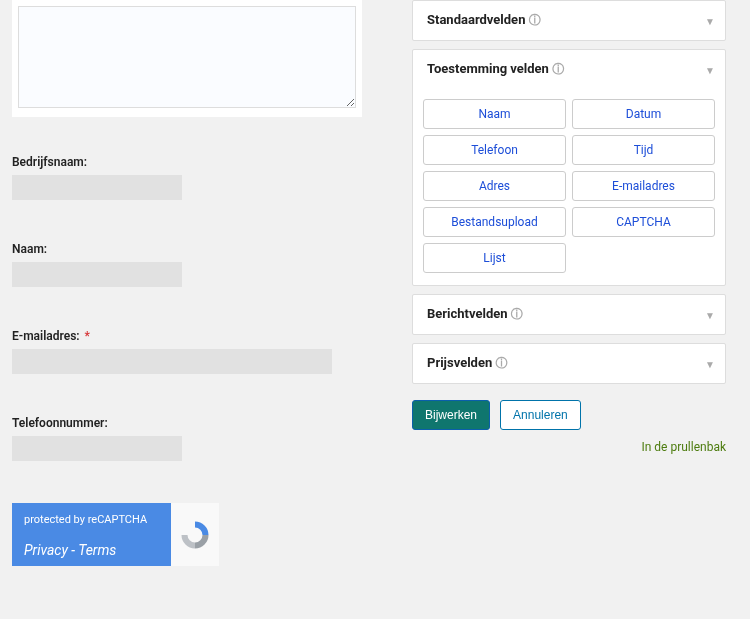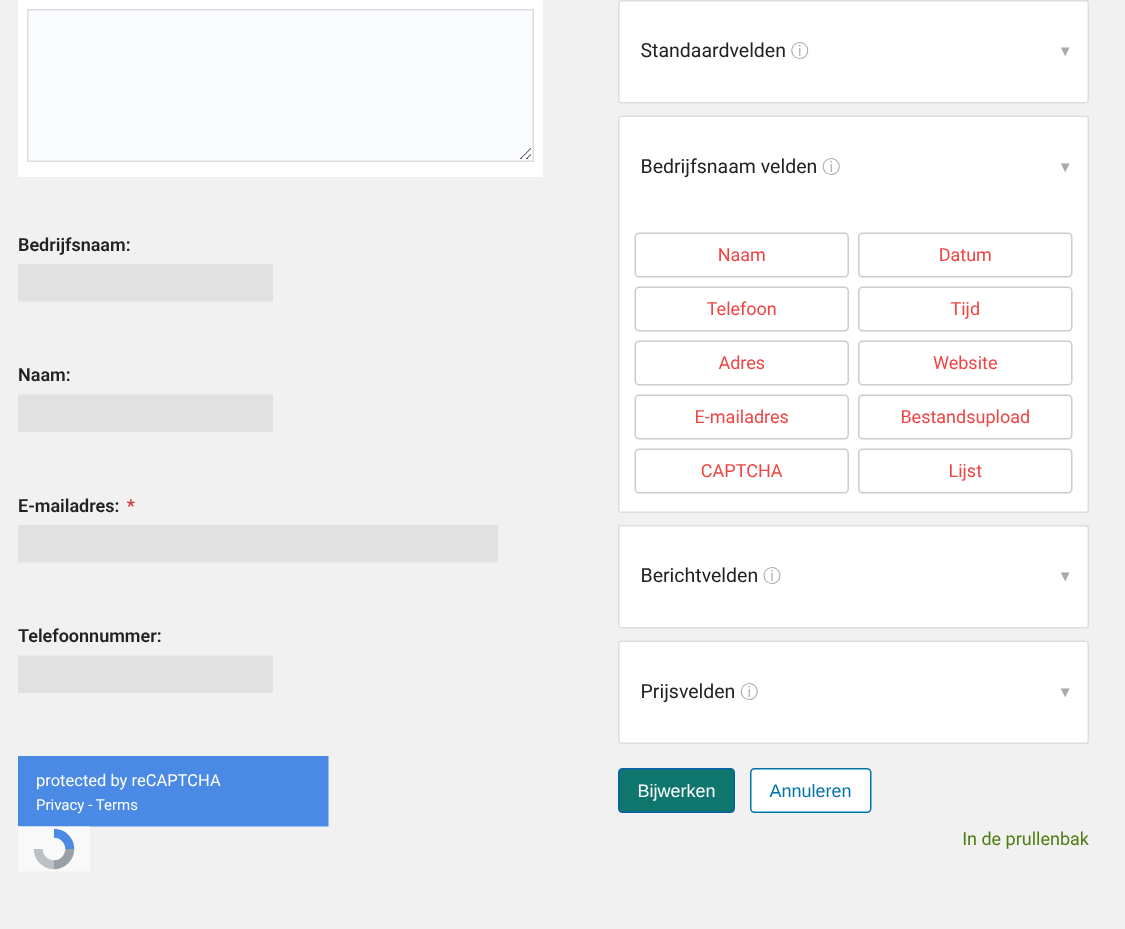--- a/index.html
+++ b/index.html
@@ -51,50 +51,49 @@
     font-size: 13px;
   }
   .text-input.narrow { width: 170px; }
   .text-input.wide { width: 320px; }
 
   .captcha {
     display: flex;
     align-items: stretch;
     width: 207px;
     margin-top: 30px;
-    flex-direction: column;
   }
   .captcha-main {
     background: #4a8ae4;
     color: #fff;
     padding: 10px 12px 8px;
     flex: 1;
   }
   .captcha-main .c-text { font-size: 11px; }
-  .captcha-main .c-links { font-size: 10px; margin-top: 5px; }
+  .captcha-main .c-links { font-size: 14px; margin-top: 16px; font-style: italic; }
   .captcha-main .c-links span { cursor: pointer; }
   .captcha-logo {
     background: #f9f9f9;
     width: 48px;
     display: flex;
     align-items: center;
     justify-content: center;
   }
   .captcha-logo svg { width: 30px; height: 30px; }
 
   
   .panel {
     background: #fff;
     border: 1px solid #ddd;
     margin-bottom: 8px;
     border-radius: 2px;
   }
   .panel-header {
-    padding: 25px 14px;
-    font-weight: 400;
+    padding: 11px 14px;
+    font-weight: 700;
     font-size: 13px;
     position: relative;
     cursor: pointer;
   }
   .panel-header .chev {
     position: absolute;
     right: 10px;
     top: 50%;
     transform: translateY(-50%);
     color: #aaa;
@@ -110,21 +109,21 @@
     display: flex;
     flex-wrap: wrap;
     gap: 6px;
   }
   .pill {
     flex: 0 0 calc(50% - 3px);
     text-align: center;
     padding: 7px 4px;
     border: 1px solid #ccc;
     border-radius: 3px;
-    color: #ef4444;
+    color: #1d4ed8;
     font-size: 12px;
     cursor: pointer;
     background: #fff;
   }
   .actions { margin-top: 16px; display: flex; align-items: center; gap: 10px; }
   .btn-primary {
     background: #0f766e;
     color: #fff;
     border: 1px solid #0a5fab;
     padding: 7px 12px;
@@ -203,32 +202,31 @@
     <div class="panel">
       <div class="panel-header">
         <span>Standaardvelden</span>
         <span class="help-icon">ⓘ</span>
         <span class="chev">▼</span>
       </div>
     </div>
 
     <div class="panel">
       <div class="panel-header">
-        <span>Bedrijfsnaam velden</span>
+        <span>Toestemming velden</span>
         <span class="help-icon">ⓘ</span>
         <span class="chev">▼</span>
       </div>
       <div class="panel-body">
         <div class="pill-grid" id="advanced-pills">
             <div class="pill">Naam</div>
             <div class="pill">Datum</div>
             <div class="pill">Telefoon</div>
             <div class="pill">Tijd</div>
             <div class="pill">Adres</div>
-            <div class="pill">Website</div>
             <div class="pill">E-mailadres</div>
             <div class="pill">Bestandsupload</div>
             <div class="pill">CAPTCHA</div>
             <div class="pill">Lijst</div>
           </div>
       </div>
     </div>
 
     <div class="panel">
       <div class="panel-header">

